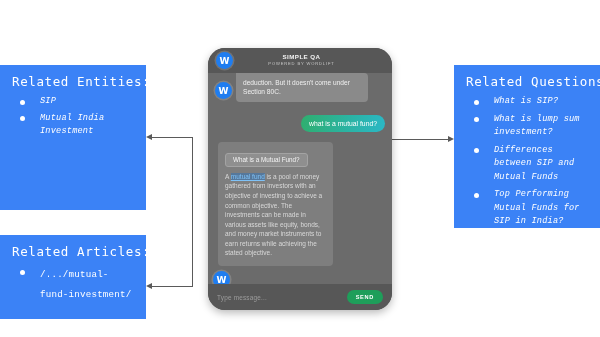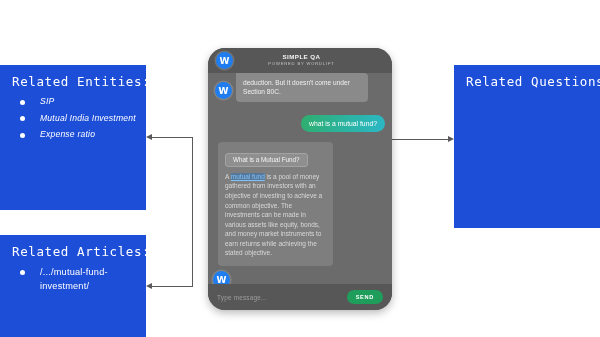--- a/index.html
+++ b/index.html
@@ -9,62 +9,62 @@
     background:#ffffff;
     font-family:"Liberation Sans",sans-serif;
     overflow:hidden;
     position:relative;
   }
   .stage{position:absolute;inset:0;}
 
   
   .blue-box{
     position:absolute;
-    background:#1d4ed8;
+    background:#3b82f6;
     color:#ffffff;
     box-sizing:border-box;
     padding:9px 10px 8px 10px;
   }
   .blue-box .bx-title{
     font-family:"DejaVu Sans Mono","Liberation Mono",monospace;
     font-size:12.5px;
     letter-spacing:.6px;
     color:#ffffff;
     margin:0 0 6px 2px;
     white-space:nowrap;
   }
   .blue-box ul{
     list-style:none;
     margin:0;padding:0;
   }
   .blue-box li{
     position:relative;
-    font-family:Liberation Sans, sans-serif;
+    font-family:Liberation Mono, monospace;
     font-style:italic;
     font-size:8.6px;
     line-height:13.5px;
     color:#ffffff;
     padding-left:30px;
     margin-bottom:3px;
     letter-spacing:.2px;
   }
   .blue-box li::before{
     content:"";
     position:absolute;
     left:10px;top:4.5px;
     width:5px;height:5px;
     border-radius:50%;
     background:#ffffff;
   }
 
   #box-entities{left:0;top:65px;width:146px;height:145px;}
-  #box-articles{left:0;top:235px;width:146px;height:102px;}
+  #box-articles{left:0;top:235px;width:146px;height:84px;}
   #box-questions{left:454px;top:65px;width:146px;height:163px;}
 
-  #box-articles li{font-style:normal;font-size:9.2px;line-height:14px;}
+  #box-articles li{font-style:normal;font-size:9.2px;line-height:20px;}
   #box-articles li::before{top:5px;}
   #box-questions li{margin-bottom:4px;}
 
   
   .conn{position:absolute;background:#5a5a5a;}
   .conn-v{width:1px;}
   .conn-h{height:1px;}
   .arrow-left{
     position:absolute;
     width:0;height:0;
@@ -231,33 +231,38 @@
 </head>
 <body>
 
 <div class="stage">
 
   <div class="blue-box" id="box-entities">
     <div class="bx-title">Related Entities:</div>
     <ul>
       <li>SIP</li>
       <li>Mutual India Investment</li>
-      <li>Expense ratio</li>
     </ul>
   </div>
 
   <div class="blue-box" id="box-articles">
     <div class="bx-title">Related Articles:</div>
     <ul>
       <li>/.../mutual-fund-investment/</li>
     </ul>
   </div>
 
   <div class="blue-box" id="box-questions">
     <div class="bx-title">Related Questions:</div>
+    <ul>
+      <li>What is SIP?</li>
+      <li>What is lump sum investment?</li>
+      <li>Differences between SIP and Mutual Funds</li>
+      <li>Top Performing Mutual Funds for SIP in India?</li>
+    </ul>
   </div>
 
   <div class="conn conn-v" style="left:192px;top:137px;height:149px;"></div>
   <div class="conn conn-h" style="left:152px;top:137px;width:41px;"></div>
   <div class="arrow-left" style="left:146px;top:133.5px;"></div>
   <div class="conn conn-h" style="left:152px;top:286px;width:41px;"></div>
   <div class="arrow-left" style="left:146px;top:282.5px;"></div>
 
   <div class="conn conn-h" style="left:392px;top:139px;width:56px;"></div>
   <div class="arrow-right" style="left:448px;top:135.5px;"></div>

